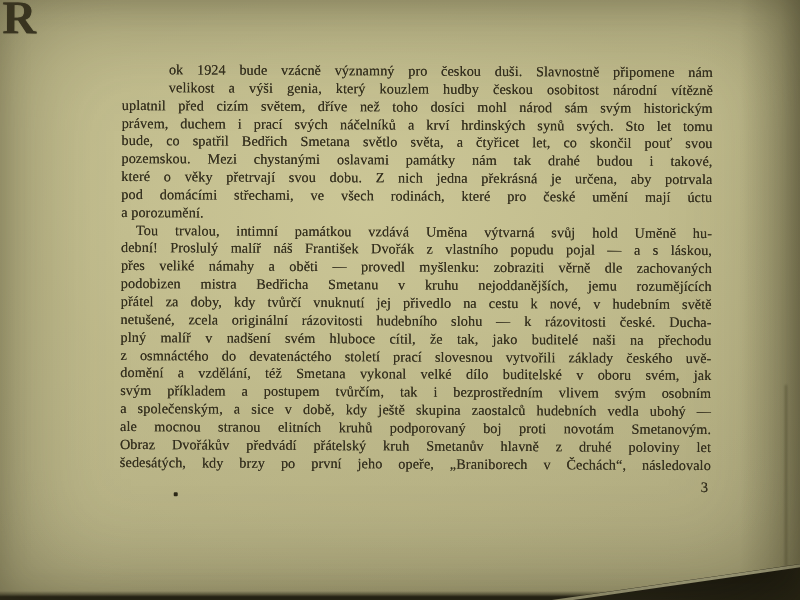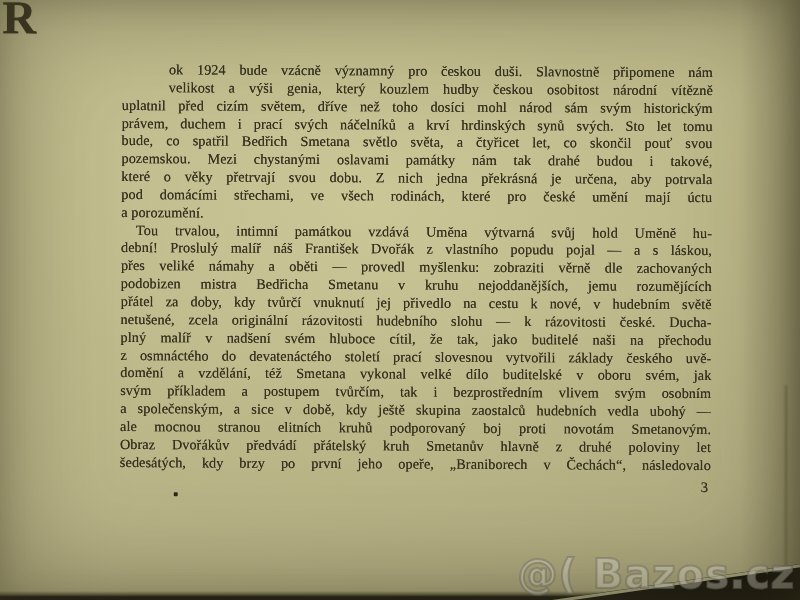--- a/index.html
+++ b/index.html
@@ -146,16 +146,15 @@
     <div class="printer-dot"></div>
     <div class="page-number">3</div>
   </div>
 
   <div class="right-shade"></div>
   <div class="right-edge-line"></div>
   <div class="bottom-edge"></div>
   <div class="corner-cut"></div>
   <div class="corner-edge-highlight"></div>
 
-  <div class="watermark">@( Bazos.cz</div>
 
   <div class="vignette"></div>
 </div>
 
 </body></html>

